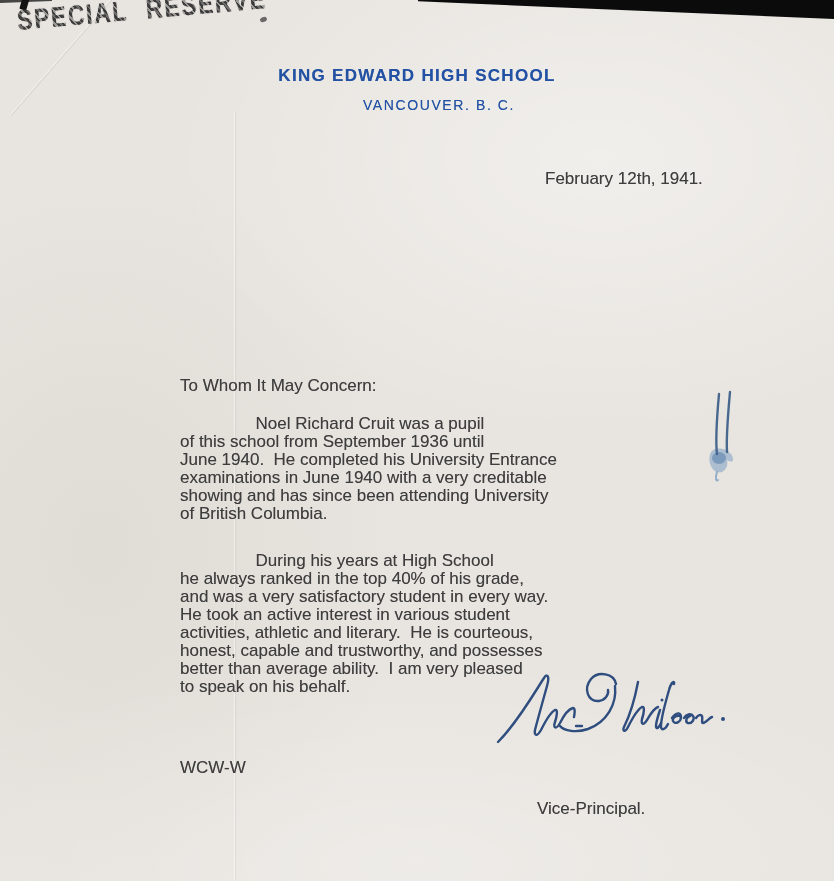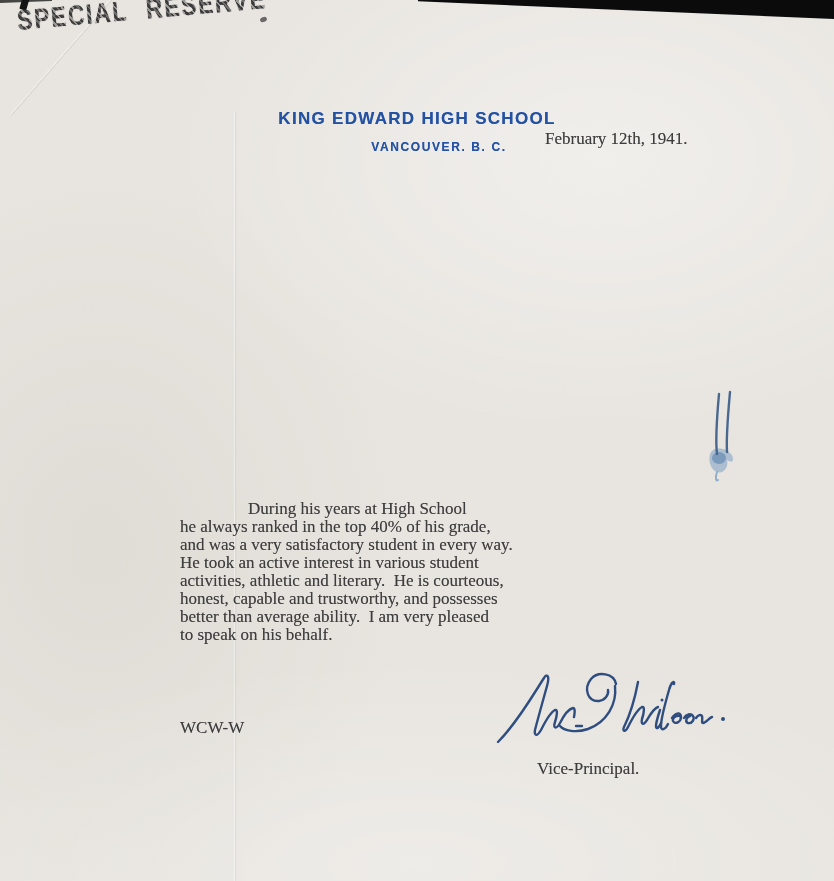--- a/index.html
+++ b/index.html
@@ -55,36 +55,37 @@
     transform:rotate(-5deg) scaleX(.82);
     transform-origin:left top;
     text-shadow:0 0 1px rgba(59,59,59,.55);
     -webkit-mask-image:repeating-linear-gradient(48deg, #000 0 2px, rgba(0,0,0,.45) 2px 4px, #000 4px 7px, rgba(0,0,0,.7) 7px 9px);
     mask-image:repeating-linear-gradient(48deg, #000 0 2px, rgba(0,0,0,.45) 2px 4px, #000 4px 7px, rgba(0,0,0,.7) 7px 9px);
   }
   
   .letterhead{position:absolute;left:0;top:66px;width:834px;text-align:center;
     font-family:"Liberation Sans", sans-serif;color:#2351a3;}
   .letterhead .school{font-size:17px;font-weight:700;letter-spacing:1.3px;
-    text-shadow:0 0 .6px rgba(35,81,163,.6);margin-top:43px;}
-  .letterhead .city{font-size:12px;font-weight:700;letter-spacing:1.6px;margin-top:11px;
+    text-shadow:0 0 .6px rgba(35,81,163,.6);}
+  .letterhead .city{font-size:14px;font-weight:400;letter-spacing:1.6px;margin-top:11px;
     text-shadow:0 0 .5px rgba(35,81,163,.6);margin-left:44px;}
   
   .tw{
     position:absolute;
-    font-family:Liberation Serif, serif;
+    font-family:Liberation Sans, sans-serif;
     font-size:17px;line-height:18px;
     color:#3d3d3d;
     text-shadow:0 0 .6px rgba(55,55,55,.45);
     white-space:pre-wrap;
+    margin-top:40px;
   }
   .date-line{left:545px;top:130px;}
   .salutation{left:180px;top:337px;}
   .para-1{left:180px;top:375px;}
-  .para-2{left:180px;top:500px;}
+  .para-2{left:180px;top:512px;}
   .typist-initials{left:180px;top:719px;}
   .signer-title{left:537px;top:760px;}
   
   .ink-check{position:absolute;left:703px;top:390px;}
   .signature{position:absolute;left:492px;top:670px;}
 </style>
 </head>
 <body>
 
 <div class="page">
@@ -98,21 +99,28 @@
 
   <div class="stamp">SPECIAL RESERVE</div>
 
   <div class="letterhead">
     <div class="school">KING EDWARD HIGH SCHOOL</div>
     <div class="city">VANCOUVER. B. C.</div>
   </div>
 
   <div class="tw date-line">February 12th, 1941.</div>
 
+  <div class="tw salutation">To Whom It May Concern:</div>
 
+  <div class="tw para-1">                Noel Richard Cruit was a pupil
+of this school from September 1936 until
+June 1940.  He completed his University Entrance
+examinations in June 1940 with a very creditable
+showing and has since been attending University
+of British Columbia.</div>
 
   <div class="tw para-2">                During his years at High School
 he always ranked in the top 40% of his grade,
 and was a very satisfactory student in every way.
 He took an active interest in various student
 activities, athletic and literary.  He is courteous,
 honest, capable and trustworthy, and possesses
 better than average ability.  I am very pleased
 to speak on his behalf.</div>
 

